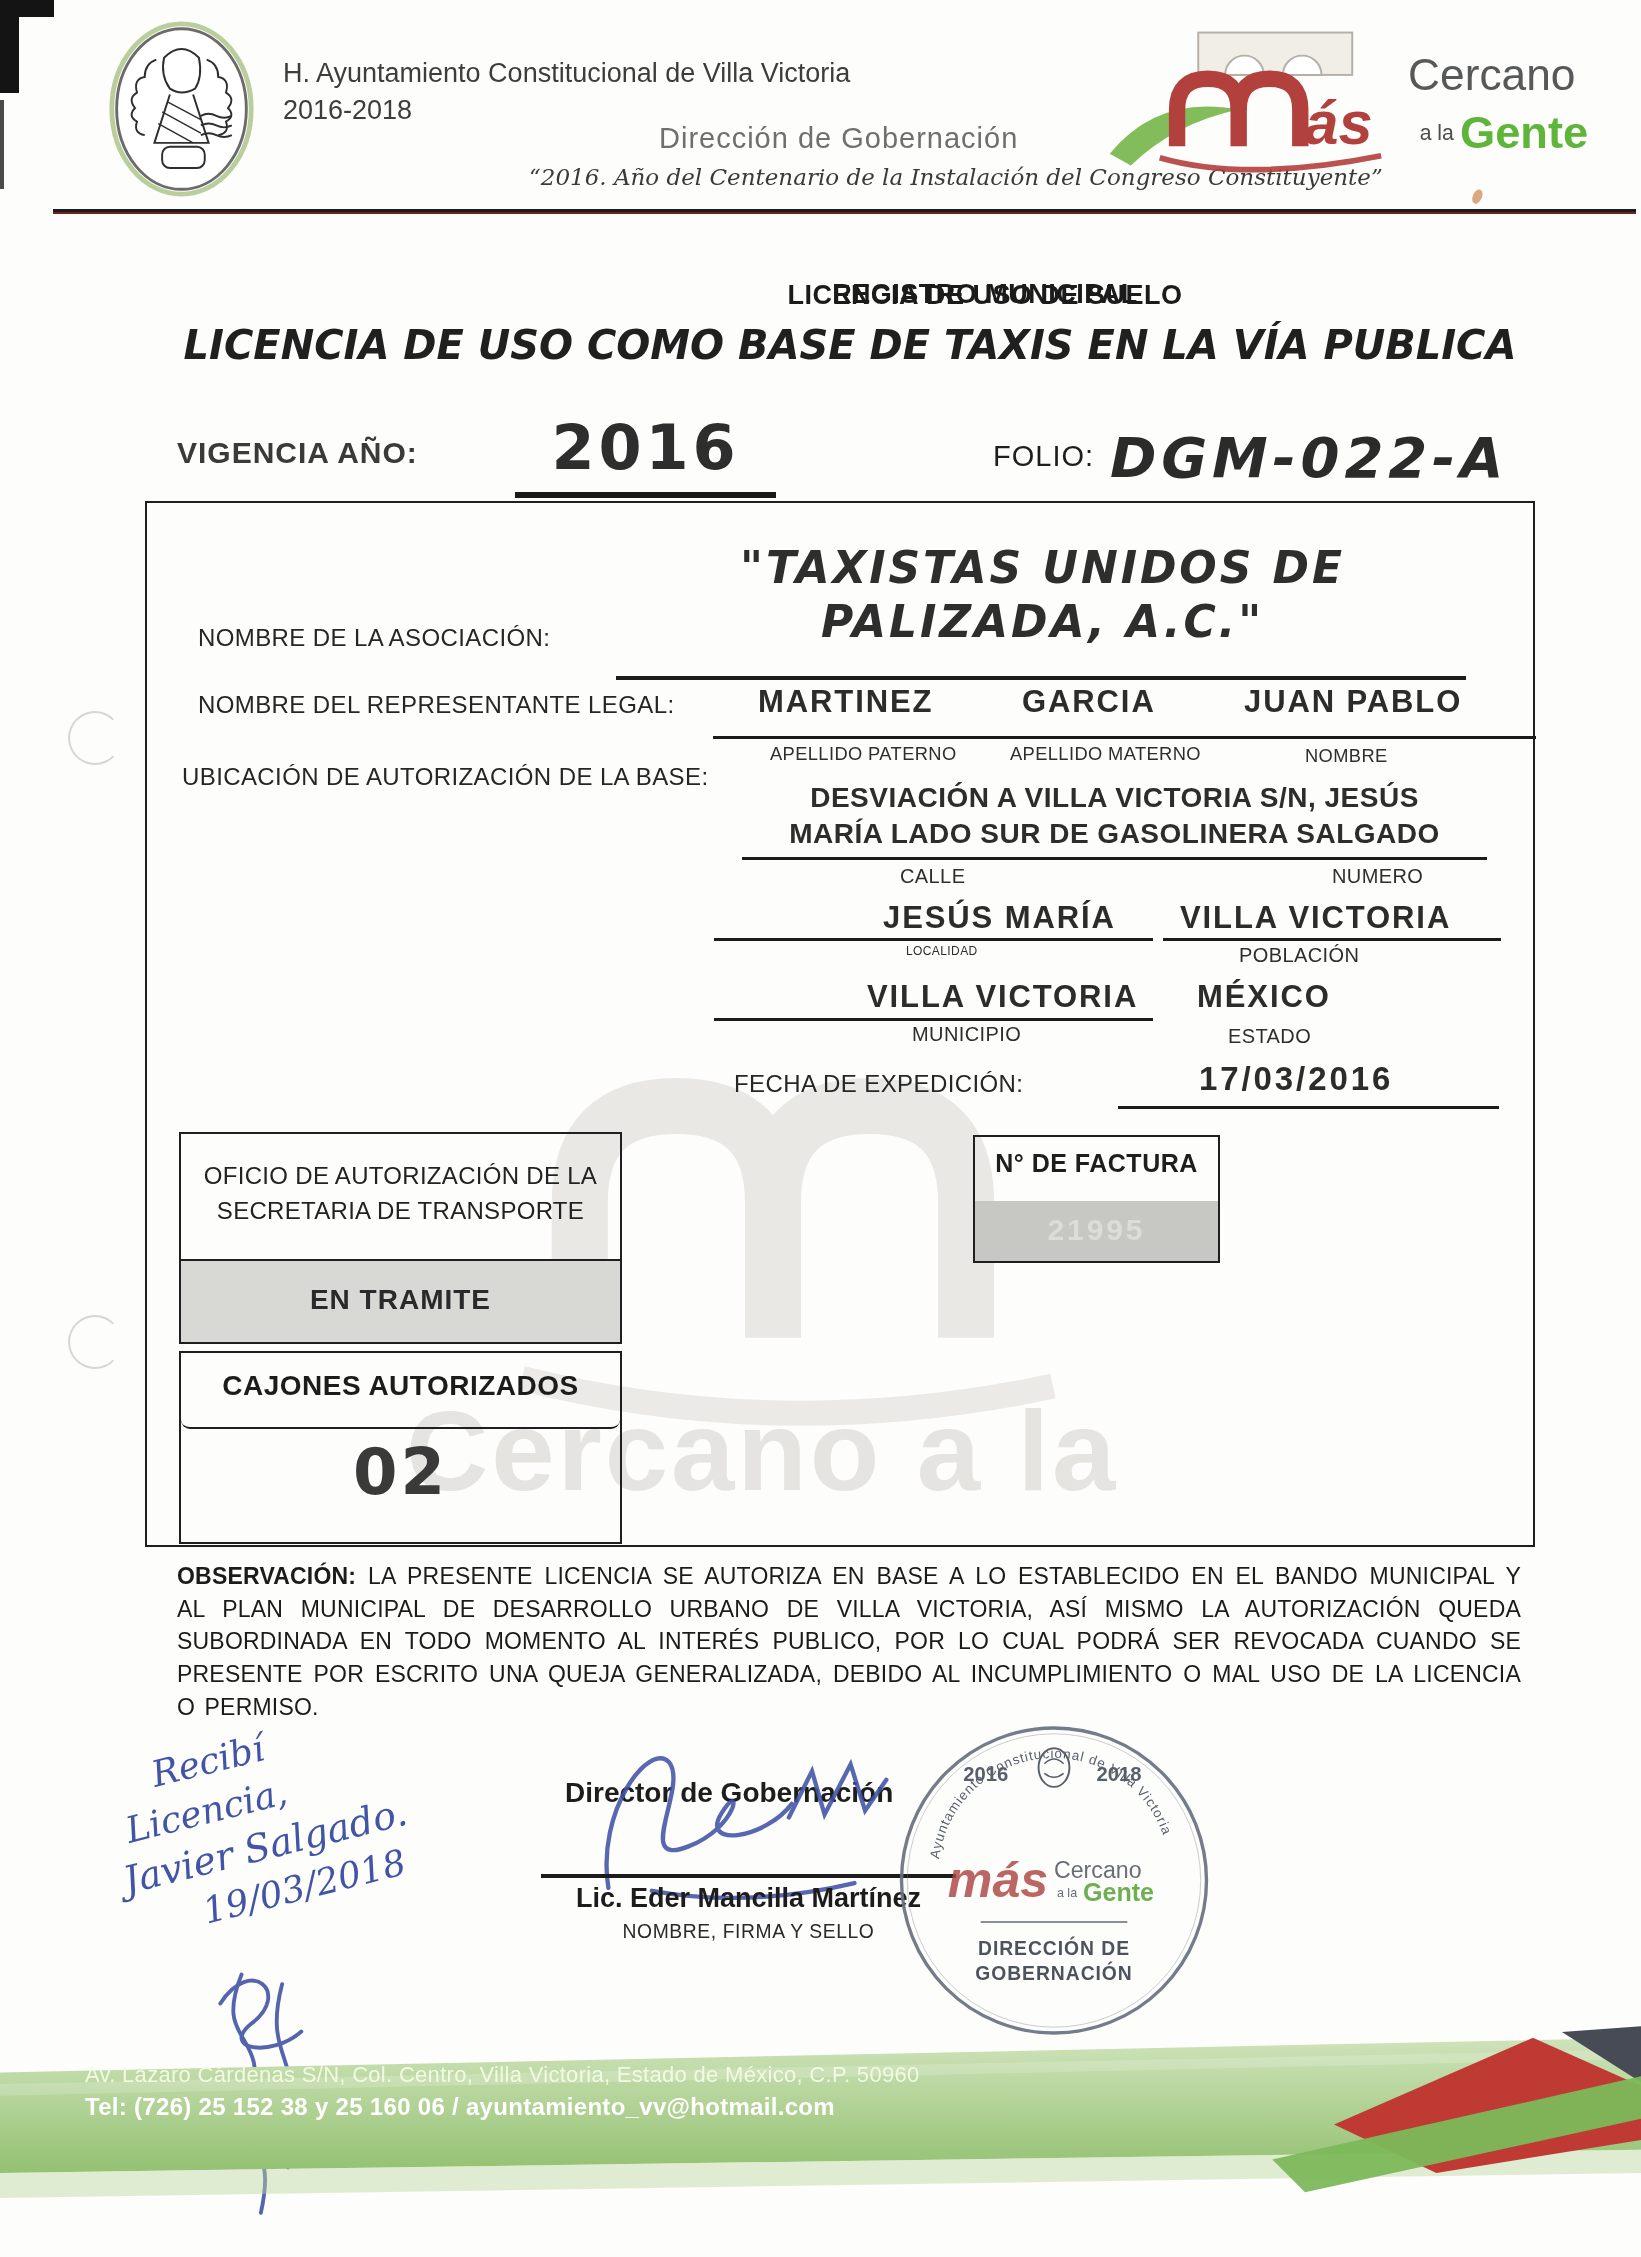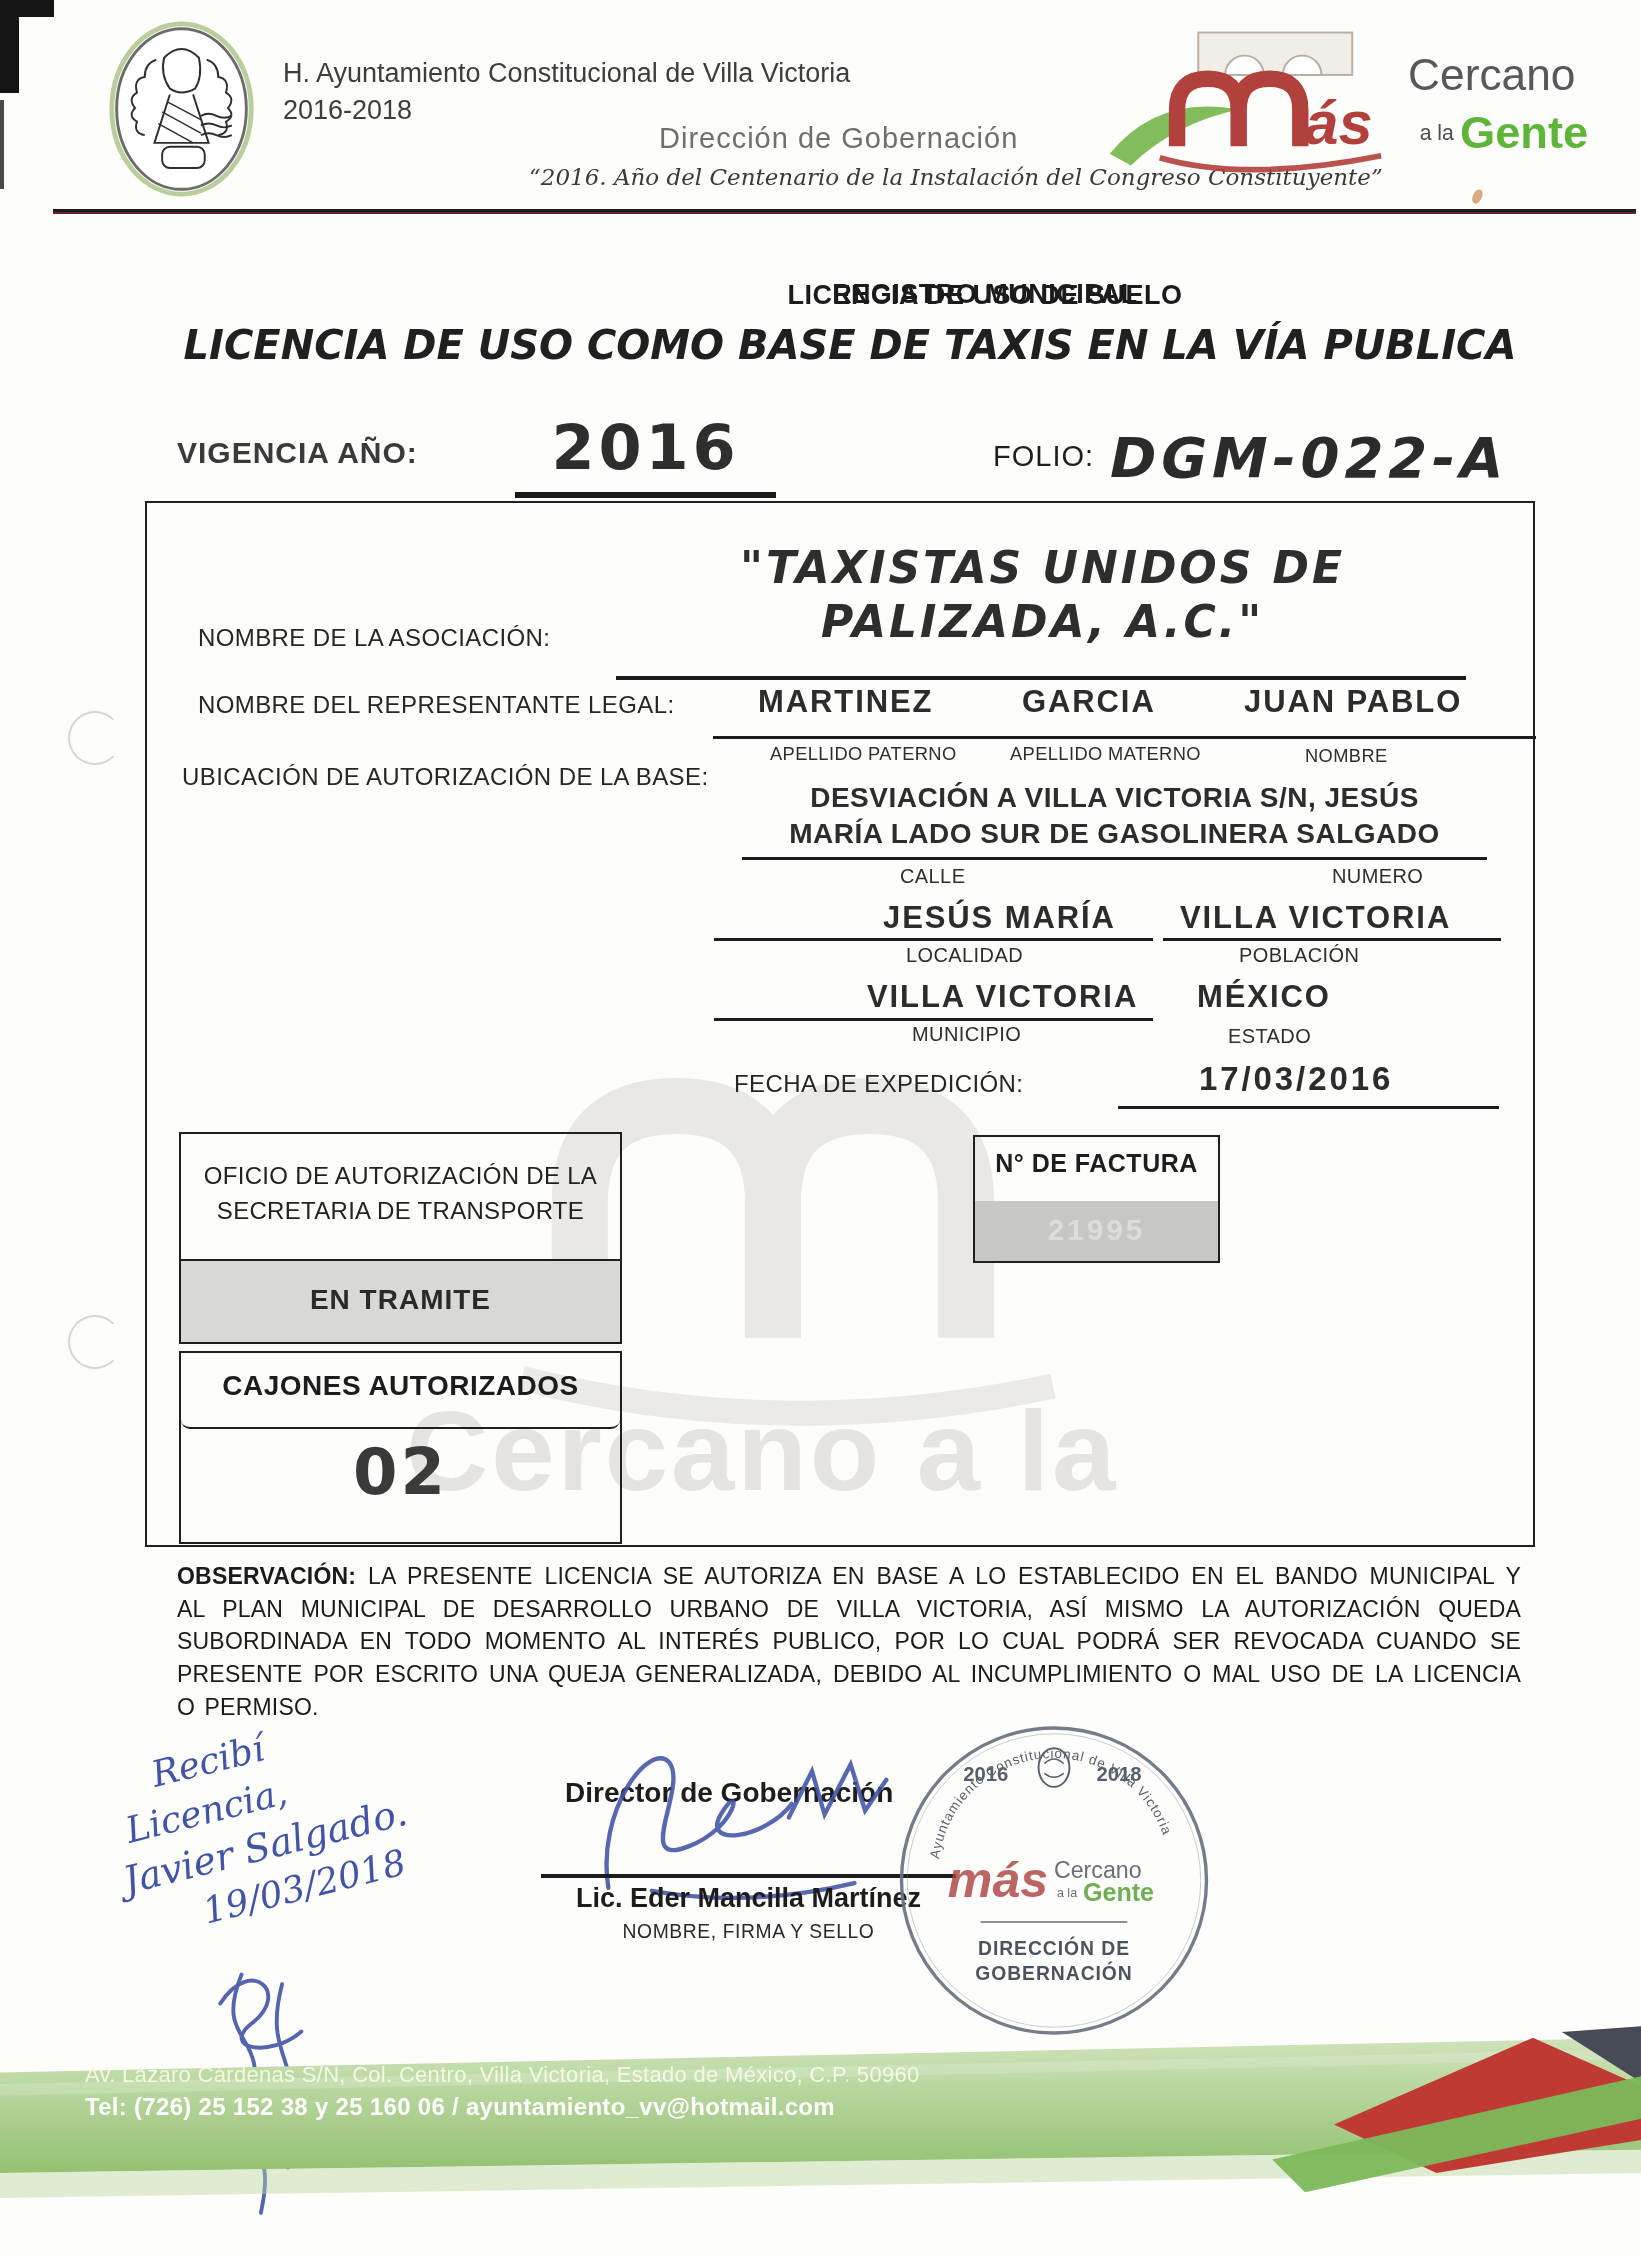--- a/index.html
+++ b/index.html
@@ -112,21 +112,21 @@
     <div>MARÍA LADO SUR DE GASOLINERA SALGADO</div>
   </div>
   <div class="abs line" style="left:742px;top:857px;width:745px;"></div>
   <div class="abs sublbl" style="left:900px;top:865px;font-size:20px;">CALLE</div>
   <div class="abs sublbl" style="left:1332px;top:865px;font-size:20px;">NUMERO</div>
 
   <div class="abs val" style="left:883px;top:900px;font-size:31px;letter-spacing:1.9px;">JESÚS MARÍA</div>
   <div class="abs val" style="left:1180px;top:900px;font-size:31px;letter-spacing:1.9px;">VILLA VICTORIA</div>
   <div class="abs line" style="left:714px;top:938px;width:439px;"></div>
   <div class="abs line" style="left:1163px;top:938px;width:338px;"></div>
-  <div class="abs sublbl" style="left:906px;top:944px;font-size:20px;">LOCALIDAD</div>
+  <div class="abs sublbl" style="left:906px;top:944px;font-size:12px;">LOCALIDAD</div>
   <div class="abs sublbl" style="left:1239px;top:944px;font-size:20px;">POBLACIÓN</div>
 
   <div class="abs val" style="left:867px;top:979px;font-size:31px;letter-spacing:1.9px;">VILLA VICTORIA</div>
   <div class="abs val" style="left:1197px;top:979px;font-size:31px;letter-spacing:1.9px;">MÉXICO</div>
   <div class="abs line" style="left:714px;top:1018px;width:439px;"></div>
   <div class="abs sublbl" style="left:912px;top:1023px;font-size:20px;">MUNICIPIO</div>
   <div class="abs sublbl" style="left:1228px;top:1025px;font-size:20px;">ESTADO</div>
 
   <div class="abs lbl" style="left:734px;top:1070px;">FECHA DE EXPEDICIÓN:</div>
   <div class="abs val" style="left:1199px;top:1060px;font-size:33px;letter-spacing:2.9px;">17/03/2016</div>

